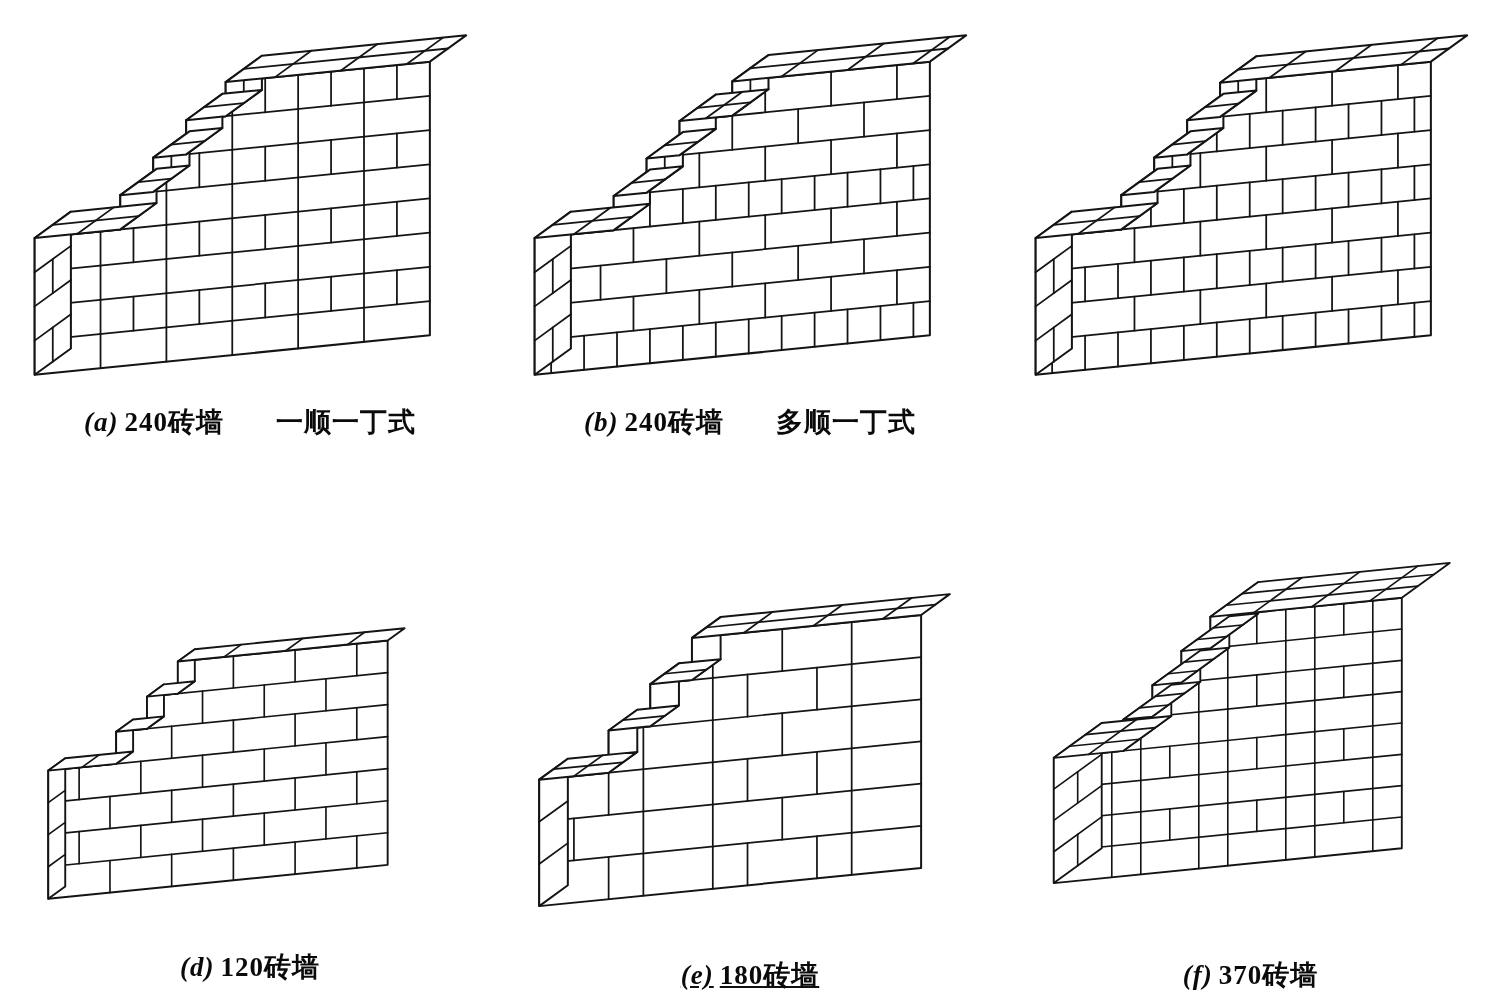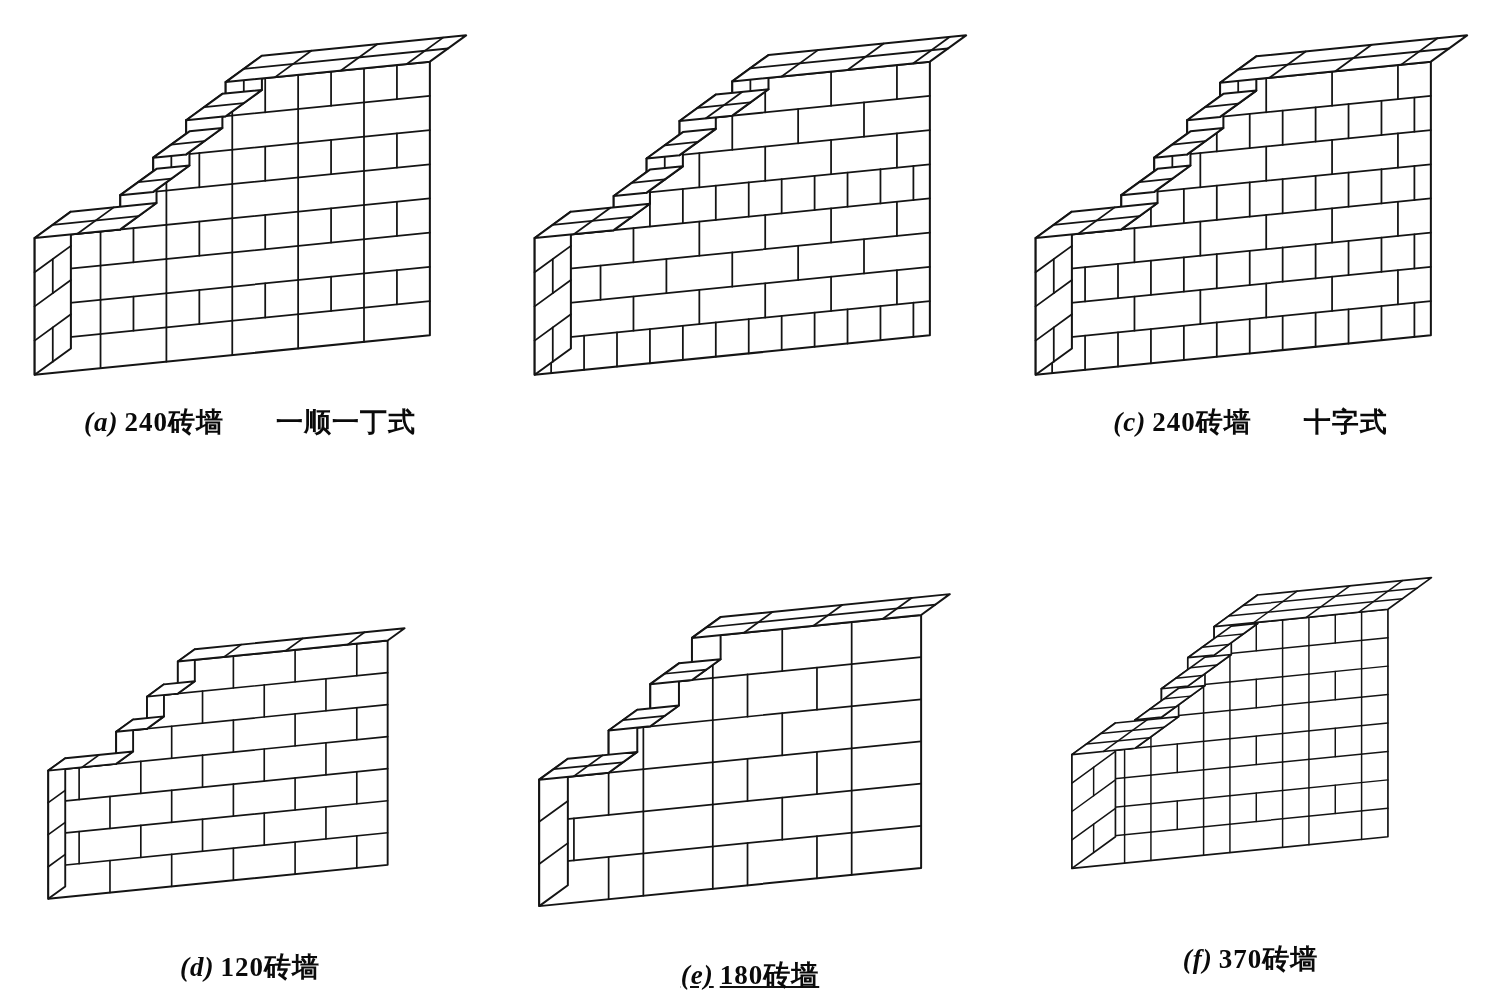--- a/index.html
+++ b/index.html
@@ -219,20 +219,23 @@
         <line class="joint" x1="112.7" y1="106.8" x2="138.7" y2="104.2"></line>
         <polygon class="face" points="124.4,87.6 166.0,83.4 194.6,62.6 153.0,66.8"></polygon>
         <line class="joint" x1="138.7" y1="77.2" x2="180.3" y2="73.0"></line>
         <line class="joint" x1="145.2" y1="85.5" x2="173.8" y2="64.7"></line>
         <polygon class="face" points="166.0,56.4 322.0,40.8 350.6,20.0 194.6,35.6"></polygon>
         <line class="joint" x1="180.3" y1="46.0" x2="336.3" y2="30.4"></line>
         <line class="joint" x1="205.0" y1="52.5" x2="233.6" y2="31.7"></line>
         <line class="joint" x1="257.0" y1="47.3" x2="285.6" y2="26.5"></line>
         <line class="joint" x1="309.0" y1="42.1" x2="337.6" y2="21.3"></line>
       </svg>
+    <figcaption class="caption">
+      <span class="cap-letter">(b)</span><span class="cap-thickness">240砖墙</span><span class="cap-style">多顺一丁式</span>
+    </figcaption>
   </figure>
 
   <figure class="cell row1" style="margin:0;">
     <svg viewBox="0 0 360 300" xmlns="http://www.w3.org/2000/svg">
         <polygon class="face" points="10.0,288.0 322.0,256.8 322.0,40.8 155.6,57.4 155.6,84.4 129.6,87.0 129.6,114.0 103.6,116.6 103.6,143.6 77.6,146.2 77.6,173.2 10.0,180.0"></polygon>
         <line class="joint" x1="10.0" y1="261.0" x2="322.0" y2="229.8"></line>
         <line class="joint" x1="10.0" y1="234.0" x2="322.0" y2="202.8"></line>
         <line class="joint" x1="10.0" y1="207.0" x2="322.0" y2="175.8"></line>
         <line class="joint" x1="10.0" y1="180.0" x2="322.0" y2="148.8"></line>
         <line class="joint" x1="77.6" y1="146.2" x2="322.0" y2="121.8"></line>
@@ -317,23 +320,20 @@
         <polygon class="face" points="103.6,116.6 129.6,114.0 158.2,93.2 132.2,95.8"></polygon>
         <line class="joint" x1="117.9" y1="106.2" x2="143.9" y2="103.6"></line>
         <polygon class="face" points="129.6,87.0 155.6,84.4 184.2,63.6 158.2,66.2"></polygon>
         <line class="joint" x1="143.9" y1="76.6" x2="169.9" y2="74.0"></line>
         <polygon class="face" points="155.6,57.4 322.0,40.8 350.6,20.0 184.2,36.6"></polygon>
         <line class="joint" x1="169.9" y1="47.0" x2="336.3" y2="30.4"></line>
         <line class="joint" x1="194.6" y1="53.5" x2="223.2" y2="32.7"></line>
         <line class="joint" x1="246.6" y1="48.3" x2="275.2" y2="27.5"></line>
         <line class="joint" x1="298.6" y1="43.1" x2="327.2" y2="22.3"></line>
       </svg>
-    <figcaption class="caption">
-      <span class="cap-letter">(c)</span><span class="cap-thickness">240砖墙</span><span class="cap-style">十字式</span>
-    </figcaption>
   </figure>
 
   <figure class="cell row2" style="margin:8px;">
     <svg viewBox="0 0 360 300" xmlns="http://www.w3.org/2000/svg">
         <polygon class="face" points="10.0,288.0 296.0,259.4 296.0,70.4 119.2,88.1 119.2,115.1 93.2,117.7 93.2,144.7 67.2,147.3 67.2,174.3 10.0,180.0"></polygon>
         <line class="joint" x1="10.0" y1="261.0" x2="296.0" y2="232.4"></line>
         <line class="joint" x1="10.0" y1="234.0" x2="296.0" y2="205.4"></line>
         <line class="joint" x1="10.0" y1="207.0" x2="296.0" y2="178.4"></line>
         <line class="joint" x1="10.0" y1="180.0" x2="296.0" y2="151.4"></line>
         <line class="joint" x1="67.2" y1="147.3" x2="296.0" y2="124.4"></line>
@@ -442,21 +442,21 @@
         <line class="joint" x1="144.8" y1="63.3" x2="329.6" y2="44.8"></line>
         <line class="joint" x1="175.2" y1="67.5" x2="198.3" y2="50.7"></line>
         <line class="joint" x1="231.2" y1="61.9" x2="254.3" y2="45.1"></line>
         <line class="joint" x1="287.2" y1="56.3" x2="310.3" y2="39.5"></line>
       </svg>
     <figcaption class="caption">
       <span class="cap-letter">(e)</span><span class="cap-thickness">180砖墙</span><span class="cap-style"></span>
     </figcaption>
   </figure>
 
-  <figure class="cell row2" style="margin:16px;gap:24px;">
+  <figure class="cell row2" style="margin:0;gap:24px;">
     <svg viewBox="0 0 360 300" xmlns="http://www.w3.org/2000/svg">
         <polygon class="face" points="10.0,288.0 310.0,258.0 310.0,42.0 145.0,58.5 145.0,85.5 120.0,88.0 120.0,115.0 95.0,117.5 95.0,144.5 70.0,147.0 70.0,174.0 10.0,180.0"></polygon>
         <line class="joint" x1="10.0" y1="261.0" x2="310.0" y2="231.0"></line>
         <line class="joint" x1="10.0" y1="234.0" x2="310.0" y2="204.0"></line>
         <line class="joint" x1="10.0" y1="207.0" x2="310.0" y2="177.0"></line>
         <line class="joint" x1="10.0" y1="180.0" x2="310.0" y2="150.0"></line>
         <line class="joint" x1="70.0" y1="147.0" x2="310.0" y2="123.0"></line>
         <line class="joint" x1="95.0" y1="117.5" x2="310.0" y2="96.0"></line>
         <line class="joint" x1="120.0" y1="88.0" x2="310.0" y2="69.0"></line>
         <line class="joint" x1="60.0" y1="283.0" x2="60.0" y2="256.0"></line>

